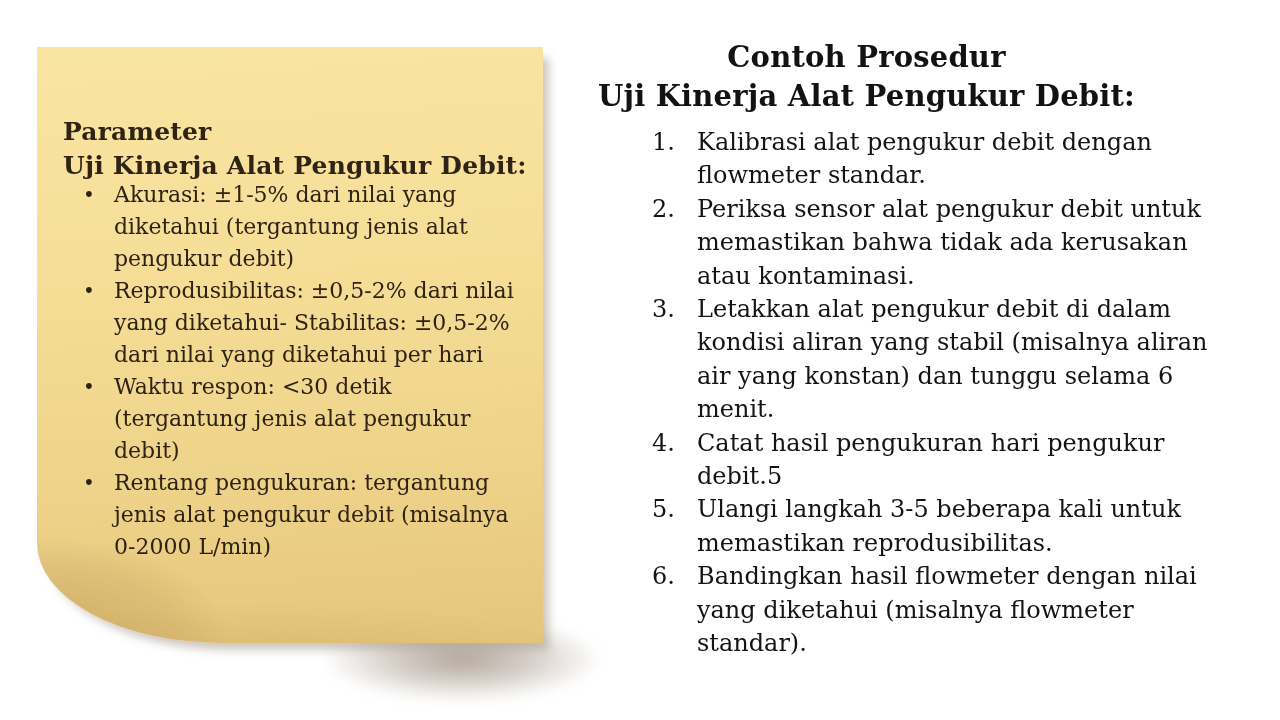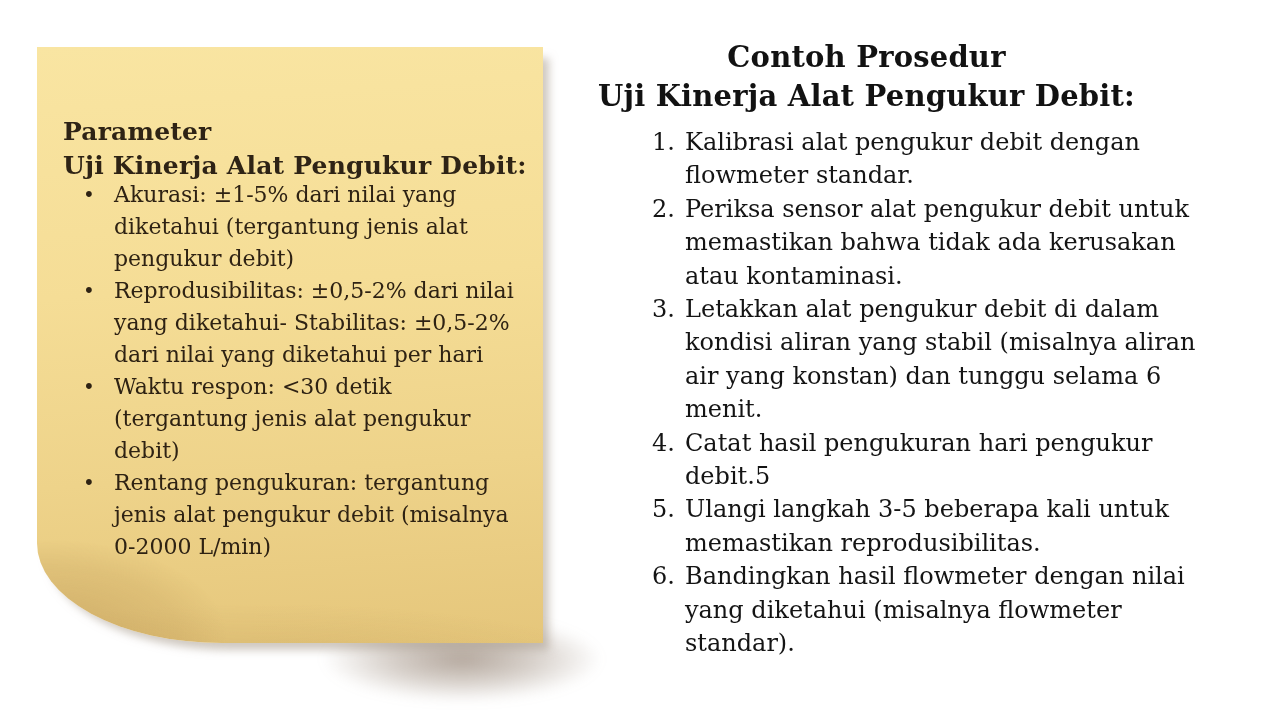--- a/index.html
+++ b/index.html
@@ -120,20 +120,21 @@
     font-size: 24px;
     line-height: 33.4px;
     color: #141414;
   }
   .proc-list .num {
     flex: none;
     width: 33px;
   }
   .proc-list .ptext {
     width: 548px;
+    margin-left: 12px;
   }
 </style>
 </head>
 <body>
 
 <div class="stage">
 
   <div class="note-curl-shadow"></div>
 
   <div class="note">

